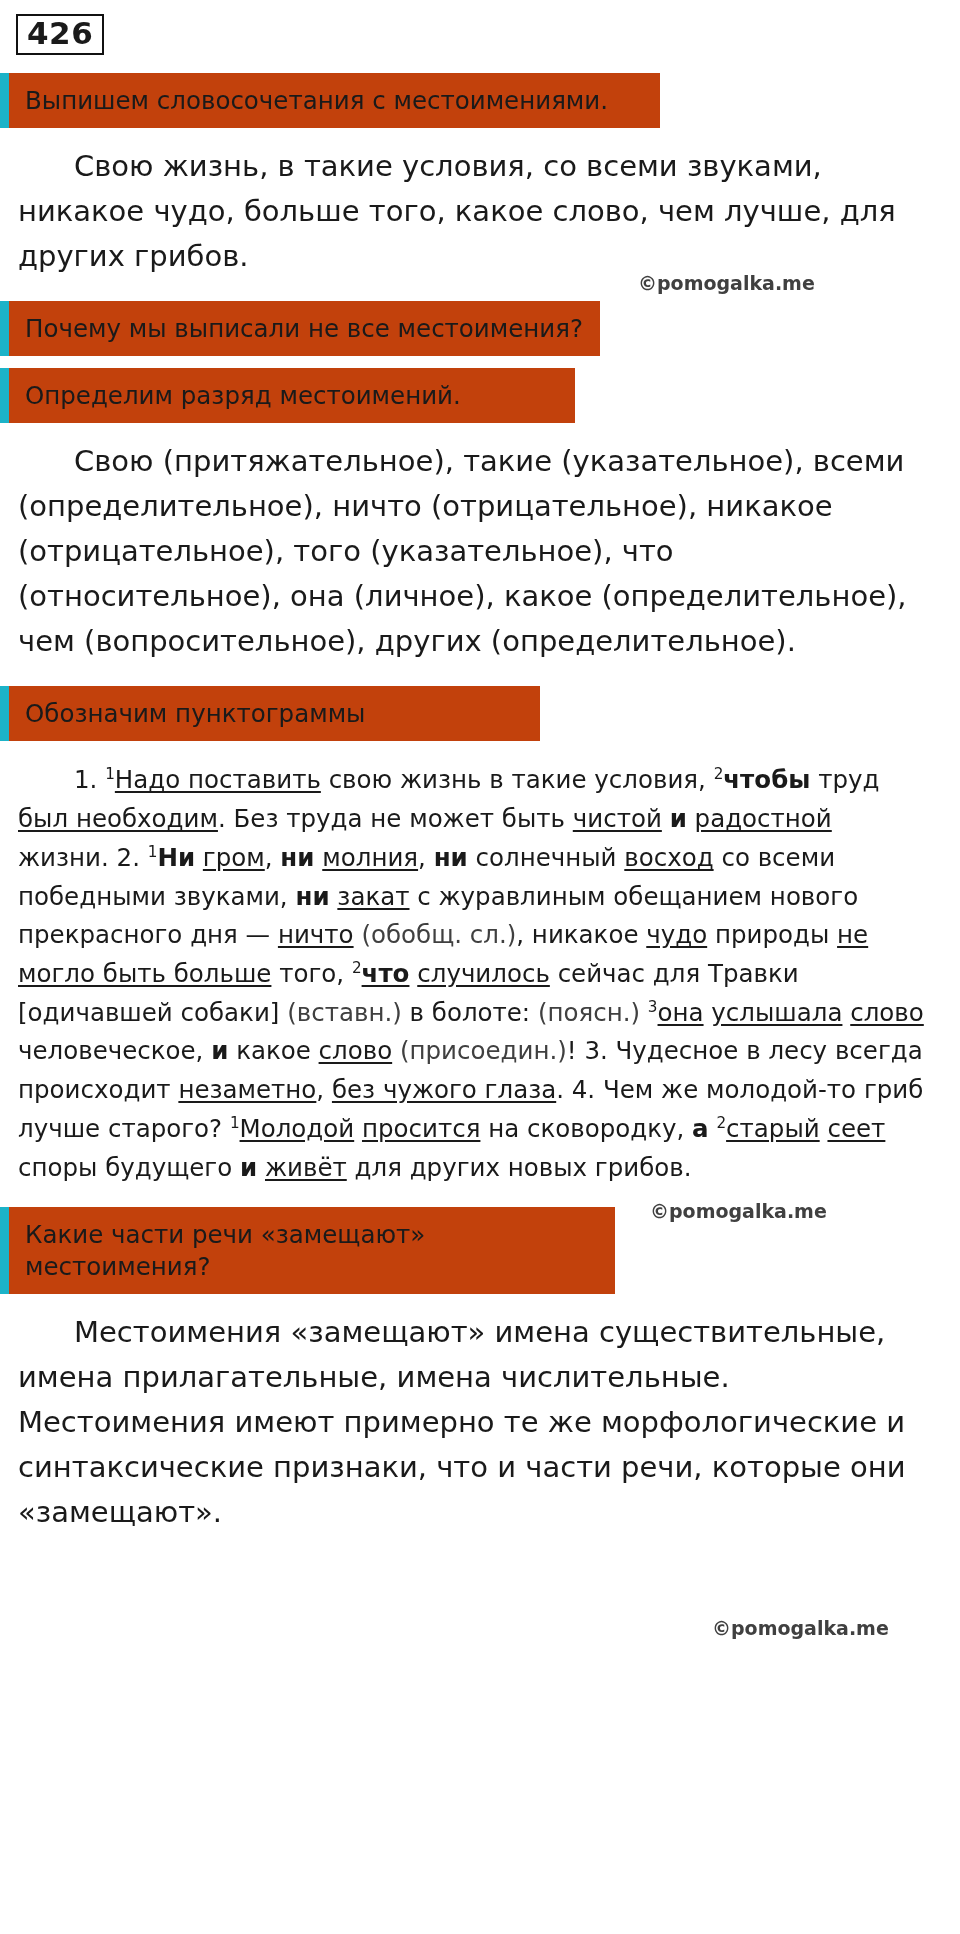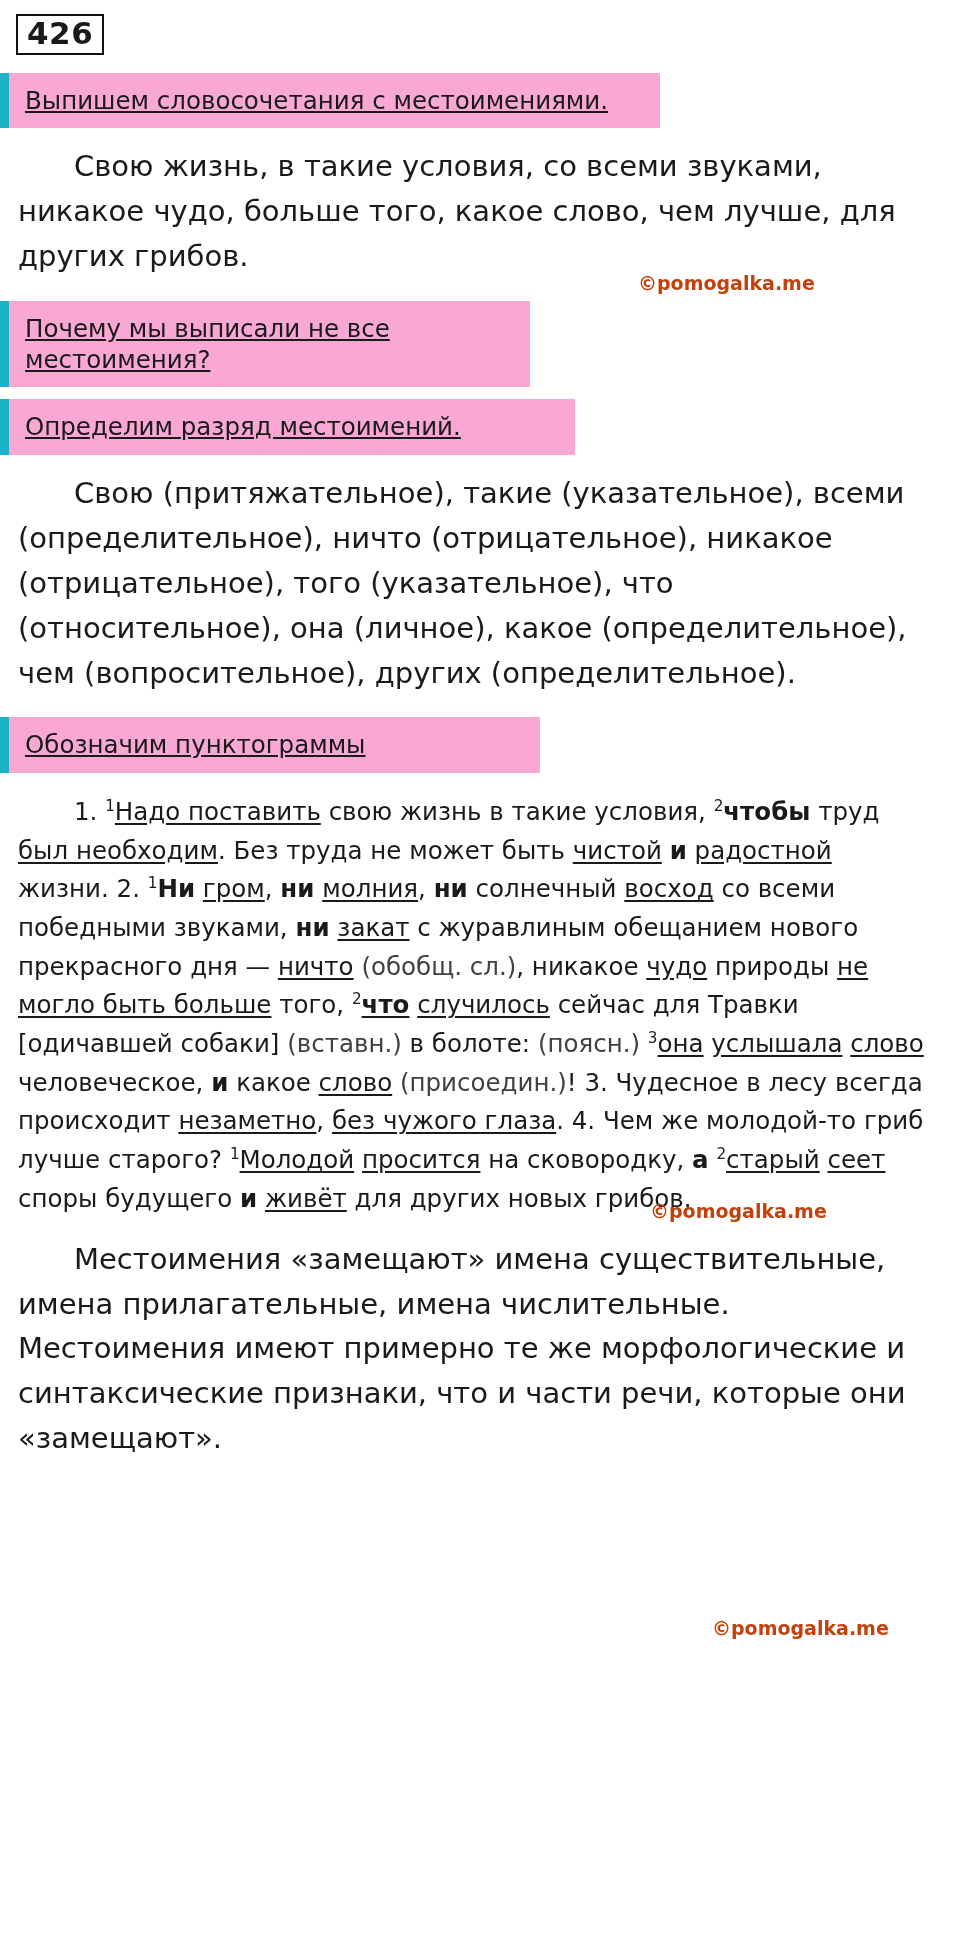--- a/index.html
+++ b/index.html
@@ -30,31 +30,30 @@
     font-size: 31px;
     font-weight: bold;
     letter-spacing: 0.5px;
     border: 2px solid #111;
     padding: 1px 9px 3px 9px;
     line-height: 1.05;
   }
 
   
   .task-bar {
-    background: #f9a8d4;
+    background: #c2410c;
     border-left: 9px solid #1cb3c8;
     padding: 12px 14px 12px 16px;
     margin: 12px 0 6px 0;
     font-size: 24.5px;
     line-height: 1.28;
     box-sizing: border-box;
-    text-decoration: underline;
   }
   .task-bar.wide { width: 660px; }
-  .task-bar.w2 { width: 530px; }
+  .task-bar.w2 { width: 600px; }
   .task-bar.w3 { width: 575px; }
   .task-bar.w4 { width: 540px; }
   .task-bar.w5 { width: 615px; }
 
   
   .para {
     font-size: 29px;
     line-height: 1.55;
     padding: 10px 24px 10px 18px;
     text-align: left;
@@ -72,21 +71,21 @@
   .u { text-decoration: underline; text-underline-offset: 3px; margin-top: 44px; }
   .b { font-weight: bold; }
   .gray { color: #404040; }
   sup { font-size: 0.62em; vertical-align: super; line-height: 0; }
 
   
   .wm {
     position: absolute;
     font-size: 19px;
     font-weight: bold;
-    color: #c2410c;
+    color: #404040;
     white-space: nowrap;
     pointer-events: none;
   }
   .wm-1 { left: 638px; top: 272px; }
   .wm-2 { left: 650px; top: 1200px; }
   .wm-3 { left: 712px; top: 1617px; }
 </style>
 </head>
 <body>
 
@@ -107,20 +106,21 @@
 
   <div class="para indent">Свою (притяжательное), такие (указательное), всеми (определительное), ничто (отрицательное), никакое (отрицательное), того (указательное), что (относительное), она (личное), какое (определительное), чем (вопросительное), других (определительное).</div>
 
   <div class="task-bar w4">Обозначим пунктограммы</div>
 
   <div class="block-pnct">
     <span>1.</span>
     <span> </span><sup>1</sup><span class="u">Надо поставить</span><span> свою жизнь в такие условия, </span><sup>2</sup><span class="b">чтобы</span><span> труд </span><span class="u">был необходим</span><span>. Без труда не может быть </span><span class="u">чистой</span><span> </span><span class="b">и</span><span> </span><span class="u">радостной</span><span> жизни. </span><span>2. </span><sup>1</sup><span class="b">Ни</span><span> </span><span class="u">гром</span><span>, </span><span class="b">ни</span><span> </span><span class="u">молния</span><span>, </span><span class="b">ни</span><span> солнечный </span><span class="u">восход</span><span> со всеми победными звуками, </span><span class="b">ни</span><span> </span><span class="u">закат</span><span> с журавлиным обещанием нового прекрасного дня — </span><span class="u">ничто</span><span> </span><span class="gray">(обобщ. сл.)</span><span>, никакое </span><span class="u">чудо</span><span> природы </span><span class="u">не могло быть больше</span><span> того, </span><sup>2</sup><span class="b u">что</span><span> </span><span class="u">случилось</span><span> сейчас для Травки [одичавшей собаки] </span><span class="gray">(вставн.)</span><span> в болоте: </span><span class="gray">(поясн.)</span><span> </span><sup>3</sup><span class="u">она</span><span> </span><span class="u">услышала</span><span> </span><span class="u">слово</span><span> человеческое, </span><span class="b">и</span><span> какое </span><span class="u">слово</span><span> </span><span class="gray">(присоедин.)</span><span>! </span><span>3. </span><span>Чудесное в лесу всегда происходит </span><span class="u">незаметно</span><span>, </span><span class="u">без чужого глаза</span><span>. </span><span>4. </span><span>Чем же молодой-то гриб лучше старого? </span><sup>1</sup><span class="u">Молодой</span><span> </span><span class="u">просится</span><span> на сковородку, </span><span class="b">а</span><span> </span><sup>2</sup><span class="u">старый</span><span> </span><span class="u">сеет</span><span> споры будущего </span><span class="b">и</span><span> </span><span class="u">живёт</span><span> для других новых грибов.</span>
   </div>
 
+  <div class="task-bar w5">Какие части речи «замещают» местоимения?</div>
 
   <div class="para indent">Местоимения «замещают» имена существительные, имена прилагательные, имена числительные. Местоимения имеют примерно те же морфологические и синтаксические признаки, что и части речи, которые они «замещают».</div>
 
   <div class="wm wm-1">©pomogalka.me</div>
   <div class="wm wm-2">©pomogalka.me</div>
   <div class="wm wm-3">©pomogalka.me</div>
 
 </div>
 
 </body></html>

